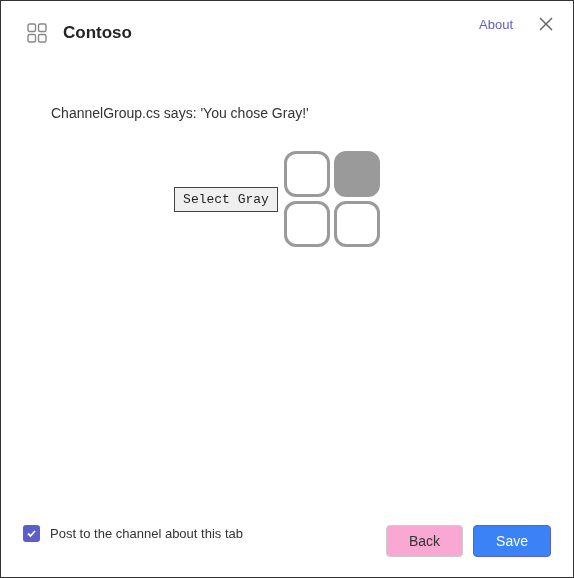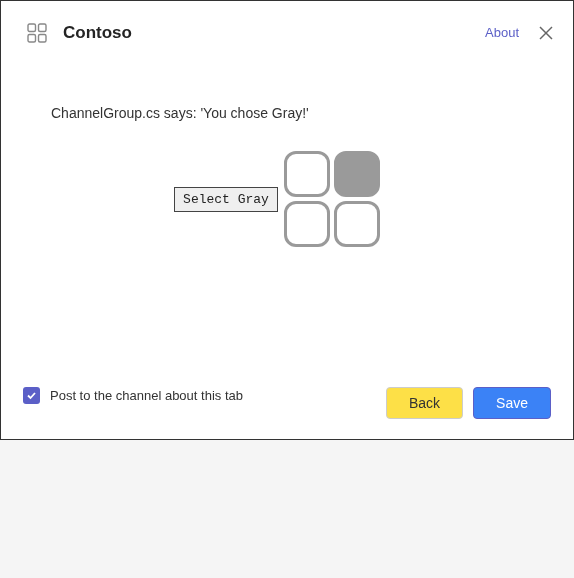--- a/index.html
+++ b/index.html
@@ -6,21 +6,21 @@
     body {
       margin: 0;
       padding: 0;
       font-family: "Segoe UI", -apple-system, sans-serif;
       background: #f5f5f5;
       width: 574px;
       height: 578px;
     }
     .dialog {
       width: 574px;
-      height: 440px;
+      height: 578px;
       background: #fff;
       border: 1px solid #333;
       display: flex;
       flex-direction: column;
       position: relative;
     }
     .header {
       display: flex;
       align-items: center;
       padding: 20px 24px 0 24px;
@@ -35,24 +35,24 @@
       justify-content: center;
     }
     .app-title {
       font-size: 17px;
       font-weight: 600;
       color: #242424;
     }
     .header-right {
       position: absolute;
       right: 20px;
-      top: 24px;
-      display: flex;
-      align-items: flex-end;
-      gap: 20px;
+      top: 16px;
+      display: flex;
+      align-items: flex-start;
+      gap: 26px;
     }
     .about-link {
       font-size: 13px;
       color: #5b5fc7;
       cursor: pointer;
     }
     .close-icon {
       width: 14px;
       height: 14px;
       color: #555;
@@ -135,21 +135,21 @@
       font-size: 13px;
       color: #333;
     }
     .btn {
       font-family: inherit;
       font-size: 14px;
       padding: 7px 22px;
       border-radius: 4px;
       cursor: pointer;
       border: 1px solid #ccc;
-      background: #fde047;
+      background: #f9a8d4;
       color: #333;
     }
     .btn.primary {
       background: #3b82f6;
       border-color: #5b5fc7;
       color: #fff;
     }
   </style>
 </head>
 <body>

